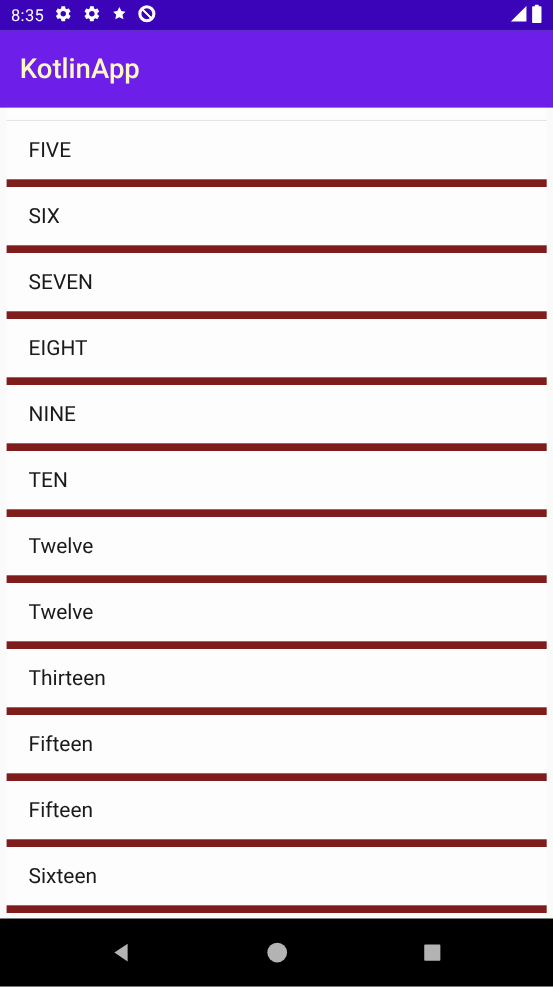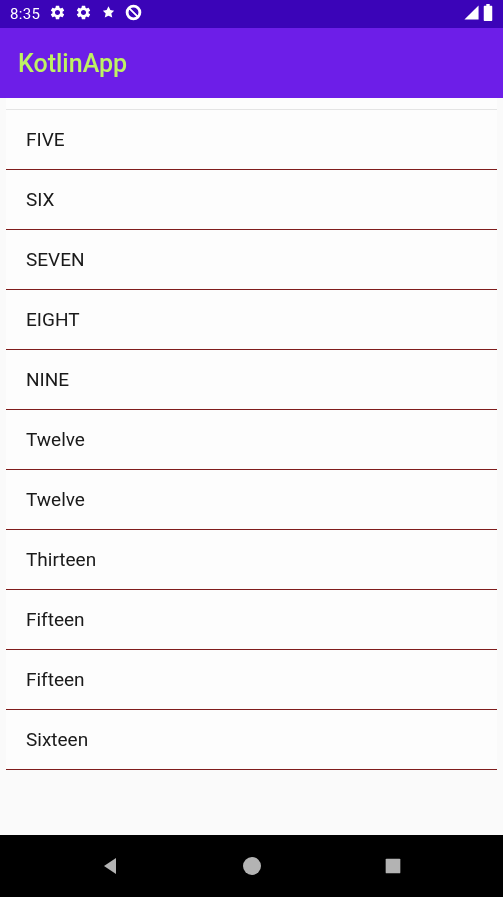--- a/index.html
+++ b/index.html
@@ -40,42 +40,42 @@
       letter-spacing: 0.3px;
     }
     .app-bar {
       height: 70px;
       background: #6d1ee8;
       display: flex;
       align-items: center;
       padding: 0 18px;
     }
     .app-title {
-      color: #bef264;
+      color: #fef9c3;
       font-size: 25px;
       font-weight: 500;
     }
     .list-container {
       height: calc(897px - 28px - 70px - 62px);
       overflow: hidden;
       background: #fafafa;
     }
     .partial-row {
       height: 12px;
       background: #fdfdfd;
       border-bottom: 1px solid #e4e4e4;
       margin: 0 6px;
     }
     .list-item {
       height: 60px;
       display: flex;
       align-items: center;
       padding: 0 20px;
       background: #fdfdfd;
-      border-bottom: 1px solid #7f1d1d;
+      border-bottom: 7px solid #7f1d1d;
       margin: 0 6px;
     }
     .list-item-text {
       font-size: 19px;
       color: #1a1a1a;
       font-weight: 400;
     }
     .nav-bar {
       position: absolute;
       bottom: 0;
@@ -159,20 +159,23 @@
   <div class="list-item">
     <span class="list-item-text">SEVEN</span>
   </div>
   <div class="list-item">
     <span class="list-item-text">EIGHT</span>
   </div>
   <div class="list-item">
     <span class="list-item-text">NINE</span>
   </div>
   <div class="list-item">
+    <span class="list-item-text">TEN</span>
+  </div>
+  <div class="list-item">
     <span class="list-item-text">Twelve</span>
   </div>
   <div class="list-item">
     <span class="list-item-text">Twelve</span>
   </div>
   <div class="list-item">
     <span class="list-item-text">Thirteen</span>
   </div>
   <div class="list-item">
     <span class="list-item-text">Fifteen</span>

